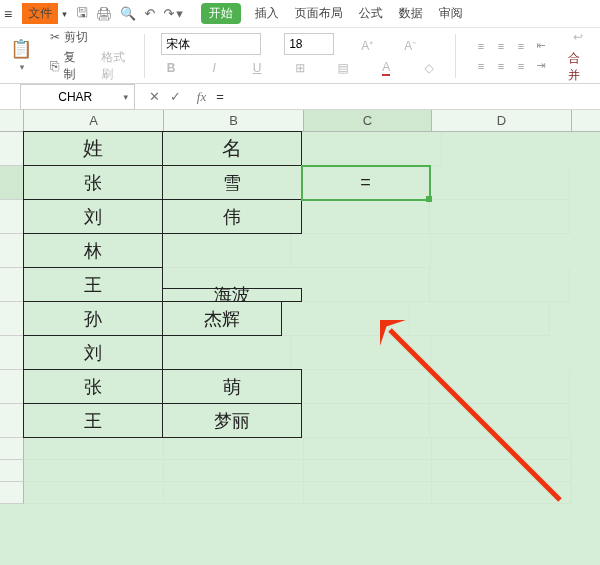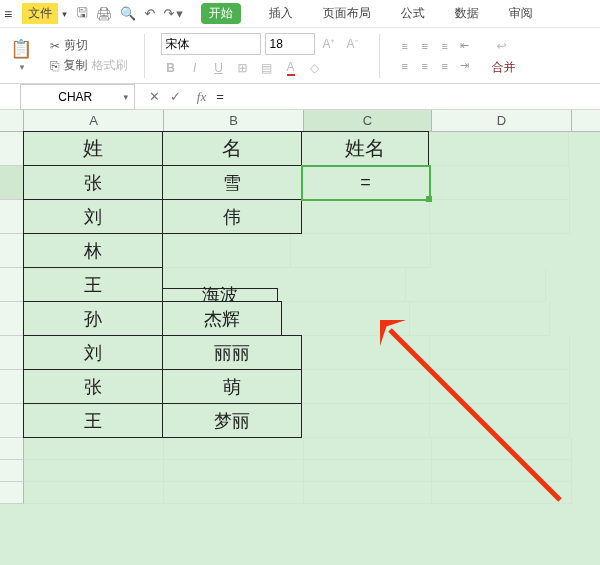--- a/index.html
+++ b/index.html
@@ -1,30 +1,30 @@
 <!DOCTYPE html>
 <html><head>
 <meta charset="utf-8">
 <style>
   * { box-sizing: border-box; margin: 0; padding: 0; font-family: "Microsoft YaHei", sans-serif; }
   body { background: #fff; width: 600px; height: 565px; overflow: hidden; position: relative; }
   
   .titlebar { height: 28px; background: #fff; display: flex; align-items: center; padding: 0 4px; gap: 10px; font-size: 12px; color: #444; border-bottom: 1px solid #e6e6e6; }
   .titlebar .menu-icon { font-size: 14px; cursor: pointer; }
-  .titlebar .file-btn { background: #fde047; padding: 2px 6px; cursor: pointer; }
+  .titlebar .file-btn { background: #f97316; padding: 2px 6px; cursor: pointer; }
   .titlebar .dd { font-size: 9px; margin-left: -6px; }
   .titlebar .qat { display: flex; gap: 8px; align-items: center; color: #666; }
   .titlebar .qat span { cursor: pointer; font-size: 13px; }
-  .titlebar .tabs { display: flex; gap: 26px; margin-left: 8px; }
+  .titlebar .tabs { display: flex; gap: 12px; margin-left: 8px; }
   .titlebar .tab { cursor: pointer; padding: 2px 2px; }
   .titlebar .tab.active { background: #4fb04f; color: #fff; border-radius: 4px; padding: 2px 8px; }
   
   .ribbon { height: 56px; background: #fff; border-bottom: 1px solid #d6d6d6; display: flex; align-items: center; padding: 4px 6px; gap: 6px; font-size: 12px; color: #555; box-shadow: 0 2px 3px rgba(0,0,0,0.08); }
   .ribbon .group { display: flex; flex-direction: column; gap: 3px; padding: 0 6px; }
-  .ribbon .row { display: flex; gap: 4px; align-items: flex-start; }
+  .ribbon .row { display: flex; gap: 23px; align-items: flex-end; }
   .ribbon .clip-item { display: flex; gap: 4px; align-items: center; cursor: pointer; color: #555; }
   .ribbon .fmt-brush { color: #bbb; cursor: pointer; }
   .ribbon .sep { width: 1px; height: 44px; background: #e0e0e0; margin: 0 4px; }
   .ribbon select, .ribbon .combo { height: 22px; border: 1px solid #ccc; background: #fff; font-size: 12px; padding: 0 4px; }
   .ribbon .font-name { width: 100px; }
   .ribbon .font-size { width: 50px; }
   .ribbon .btn-ico { width: 20px; height: 20px; display: inline-flex; align-items: center; justify-content: center; cursor: pointer; color: #888; border: 1px solid transparent; }
   .ribbon .grey { color: #bbb; }
   .ribbon .align-grid { display: grid; grid-template-columns: repeat(4, 18px); grid-auto-rows: 18px; gap: 2px; }
   .ribbon .align-grid span { display: flex; align-items: center; justify-content: center; font-size: 11px; color: #999; }
@@ -160,21 +160,20 @@
     <div class="colhdr colA">A</div>
     <div class="colhdr colB">B</div>
     <div class="colhdr sel colC">C</div>
     <div class="colhdr colD">D</div>
   </div>
   <div class="rows" id="rows">
       <div class="row-sheet">
         <div class="rowhdr"></div>
         <div class="cell b hdr" style="width: 140px;">姓</div>
         <div class="cell b hdr" style="width: 140px;">名</div>
-        <div class="cell b hdr" style="width: 128px;">姓名</div>
         <div class="cell" style="width: 140px;"></div>
       </div>
       <div class="row-sheet">
         <div class="rowhdr sel"></div>
         <div class="cell b" style="width: 140px;">张</div>
         <div class="cell b" style="width: 140px;">雪</div>
         <div class="cell editing" style="width: 128px;">=</div>
         <div class="cell" style="width: 140px;"></div>
       </div>
       <div class="row-sheet">
@@ -186,35 +185,34 @@
       </div>
       <div class="row-sheet">
         <div class="rowhdr"></div>
         <div class="cell b" style="width: 140px;">林</div>
         <div class="cell" style="width: 128px;"></div>
         <div class="cell" style="width: 140px;"></div>
       </div>
       <div class="row-sheet">
         <div class="rowhdr"></div>
         <div class="cell b" style="width: 140px;">王</div>
-        <div class="cell b" style="width: 116px; margin-top: 20px;">海波</div>
+        <div class="cell b" style="width: 140px; margin-top: 20px;">海波</div>
         <div class="cell" style="width: 128px;"></div>
         <div class="cell" style="width: 140px;"></div>
       </div>
       <div class="row-sheet">
         <div class="rowhdr"></div>
         <div class="cell b" style="width: 140px;">孙</div>
         <div class="cell b" style="width: 120px;">杰辉</div>
         <div class="cell" style="width: 128px;"></div>
         <div class="cell" style="width: 140px;"></div>
       </div>
       <div class="row-sheet">
         <div class="rowhdr"></div>
         <div class="cell b" style="width: 140px;">刘</div>
-        <div class="cell b" style="width: 140px;">丽丽</div>
         <div class="cell" style="width: 128px;"></div>
         <div class="cell" style="width: 140px;"></div>
       </div>
       <div class="row-sheet">
         <div class="rowhdr"></div>
         <div class="cell b" style="width: 140px;">张</div>
         <div class="cell b" style="width: 140px;">萌</div>
         <div class="cell" style="width: 128px;"></div>
         <div class="cell" style="width: 140px;"></div>
       </div>

